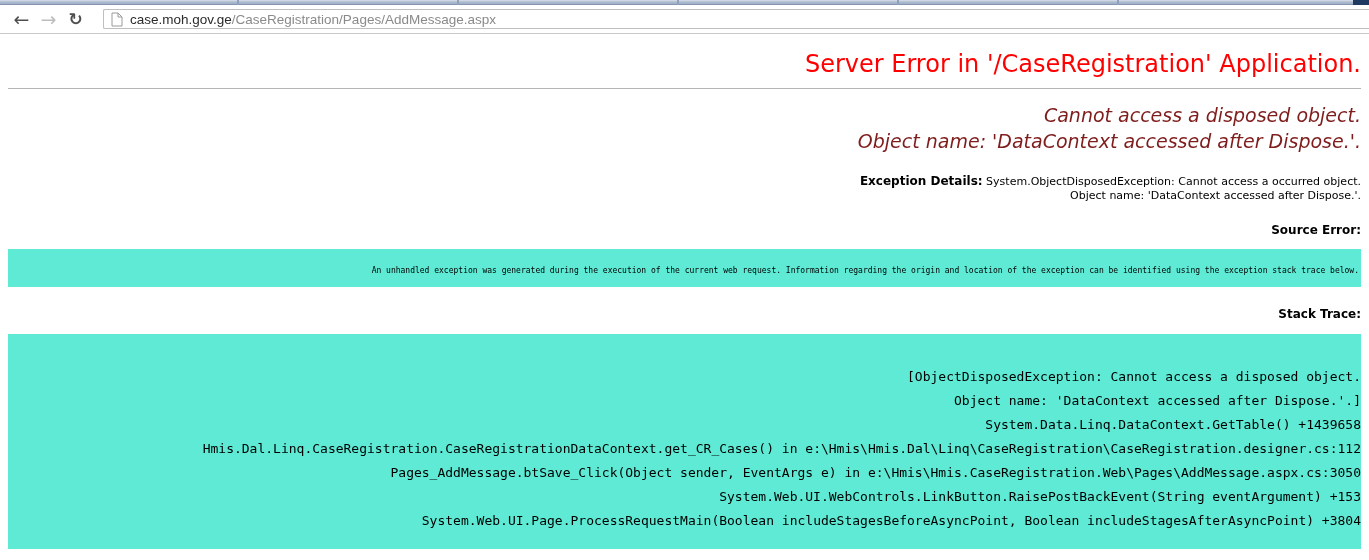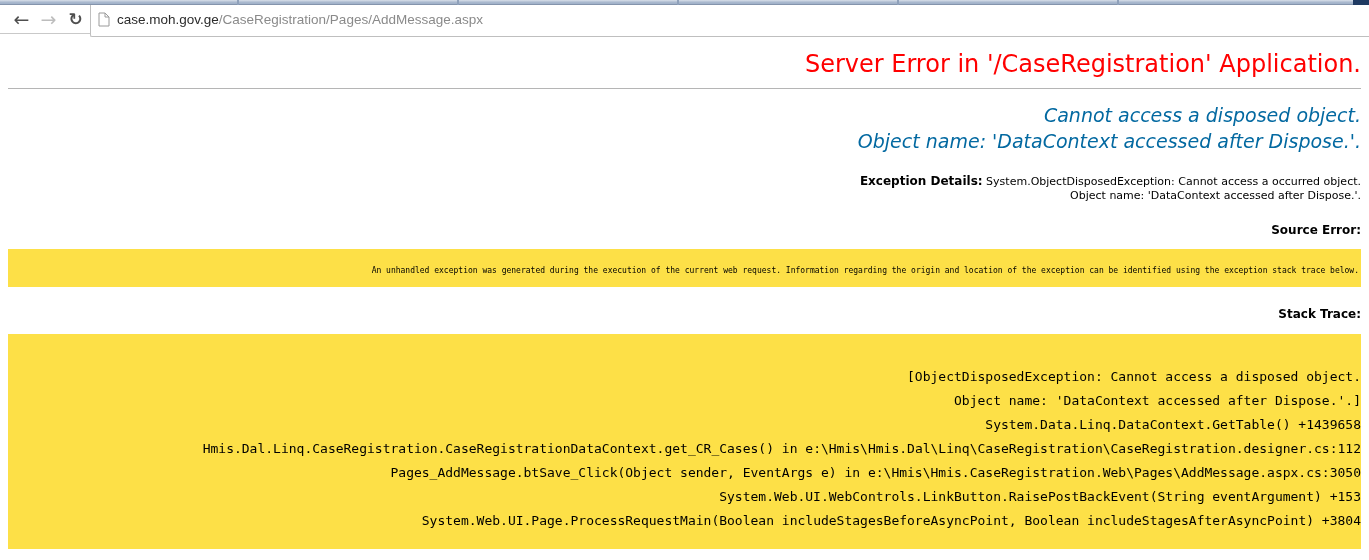--- a/index.html
+++ b/index.html
@@ -20,43 +20,43 @@
     display:flex; align-items:center; padding:0 0 0 8px;
   }
   .navbtn{
     background:none; border:none; font-family:"DejaVu Sans", sans-serif;
     font-size:19px; line-height:1; color:#4f4f4f; width:27px; text-align:center;
     cursor:pointer; padding:0;
   }
   .navbtn.disabled{ color:#bdbdbd; }
   .navbtn.reload{ font-size:17px; font-weight:bold; }
   .omnibox{
-    flex:1; height:36px; margin-left:1px; background:#fff;
+    flex:1; height:20px; margin-left:14px; background:#fff;
     border:1px solid #bfbfbf; border-right:none; border-radius:2px 0 0 2px;
     display:flex; align-items:center; padding-left:7px;
   }
   .page-icon{ display:inline-flex; margin-right:7px; }
   .url{ font-family:"Liberation Sans", sans-serif; font-size:13.5px; white-space:nowrap; }
   .url-domain{ color:#2b2b2b; }
   .url-path{ color:#8a8a8a; }
 
   
   .page{ padding:0 8px;text-align:right; }
   h1{
     font-weight:normal; font-size:24px; color:#ff0000;
     margin:16px 0 10px 0; letter-spacing:0;
   }
   hr.rule{ border:none; border-top:1px solid #b5b5b5; margin:0 0 0 0; }
   h2{
-    font-weight:normal; font-style:italic; font-size:19px; color:#0369a1;
+    font-weight:normal; font-style:italic; font-size:19px; color:#7f1d1d;
     line-height:26px; margin:13px 0 0 0;
   }
   p.meta{ font-size:11px; line-height:14px; margin:20px 0 0 0; }
   p.meta b{ font-size:12px; }
-  .ybox{ background:#fde047; margin-top:11px; }
+  .ybox{ background:#5eead4; margin-top:11px; }
   .ybox.source{ padding:9px 2px 10px 2px; }
   .ybox.source code{
     font-family:"DejaVu Sans Mono", monospace; font-size:8px; color:#000; white-space:nowrap;
   }
   .ybox.stack{ margin-top:12px; }
   .ybox.stack pre{
     font-family:"DejaVu Sans Mono", monospace; font-size:13px; line-height:24px;
     padding:31px 0 16px 12px; white-space:pre; color:#000;
   }
   hr.rule2{ border:none; border-top:1px solid #9d9d9d; margin:16px 0 0 0; }

